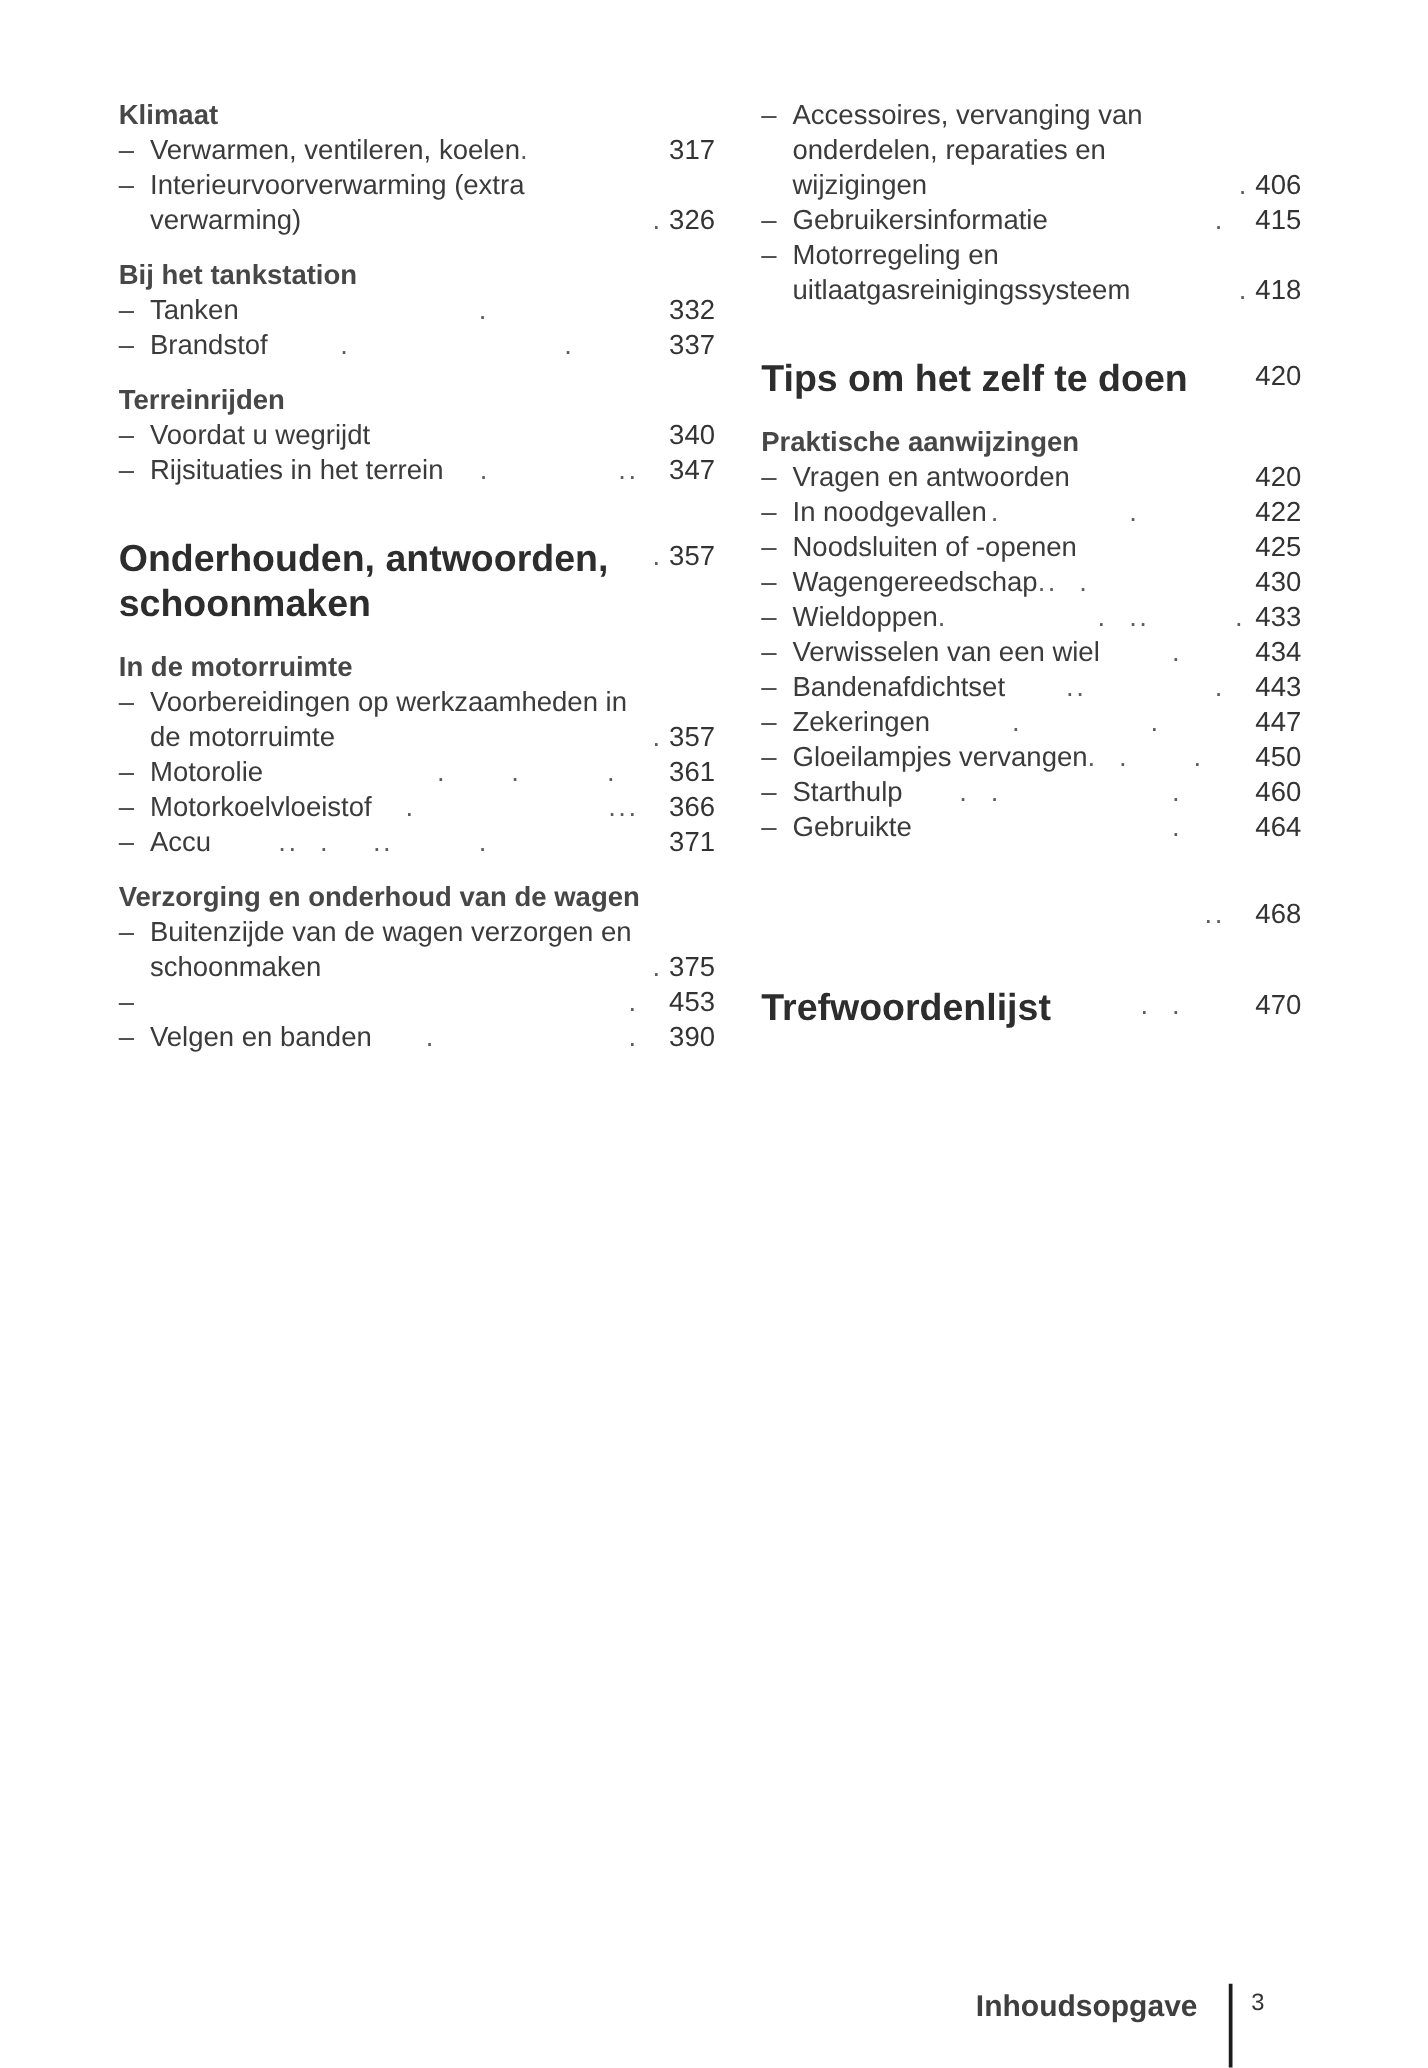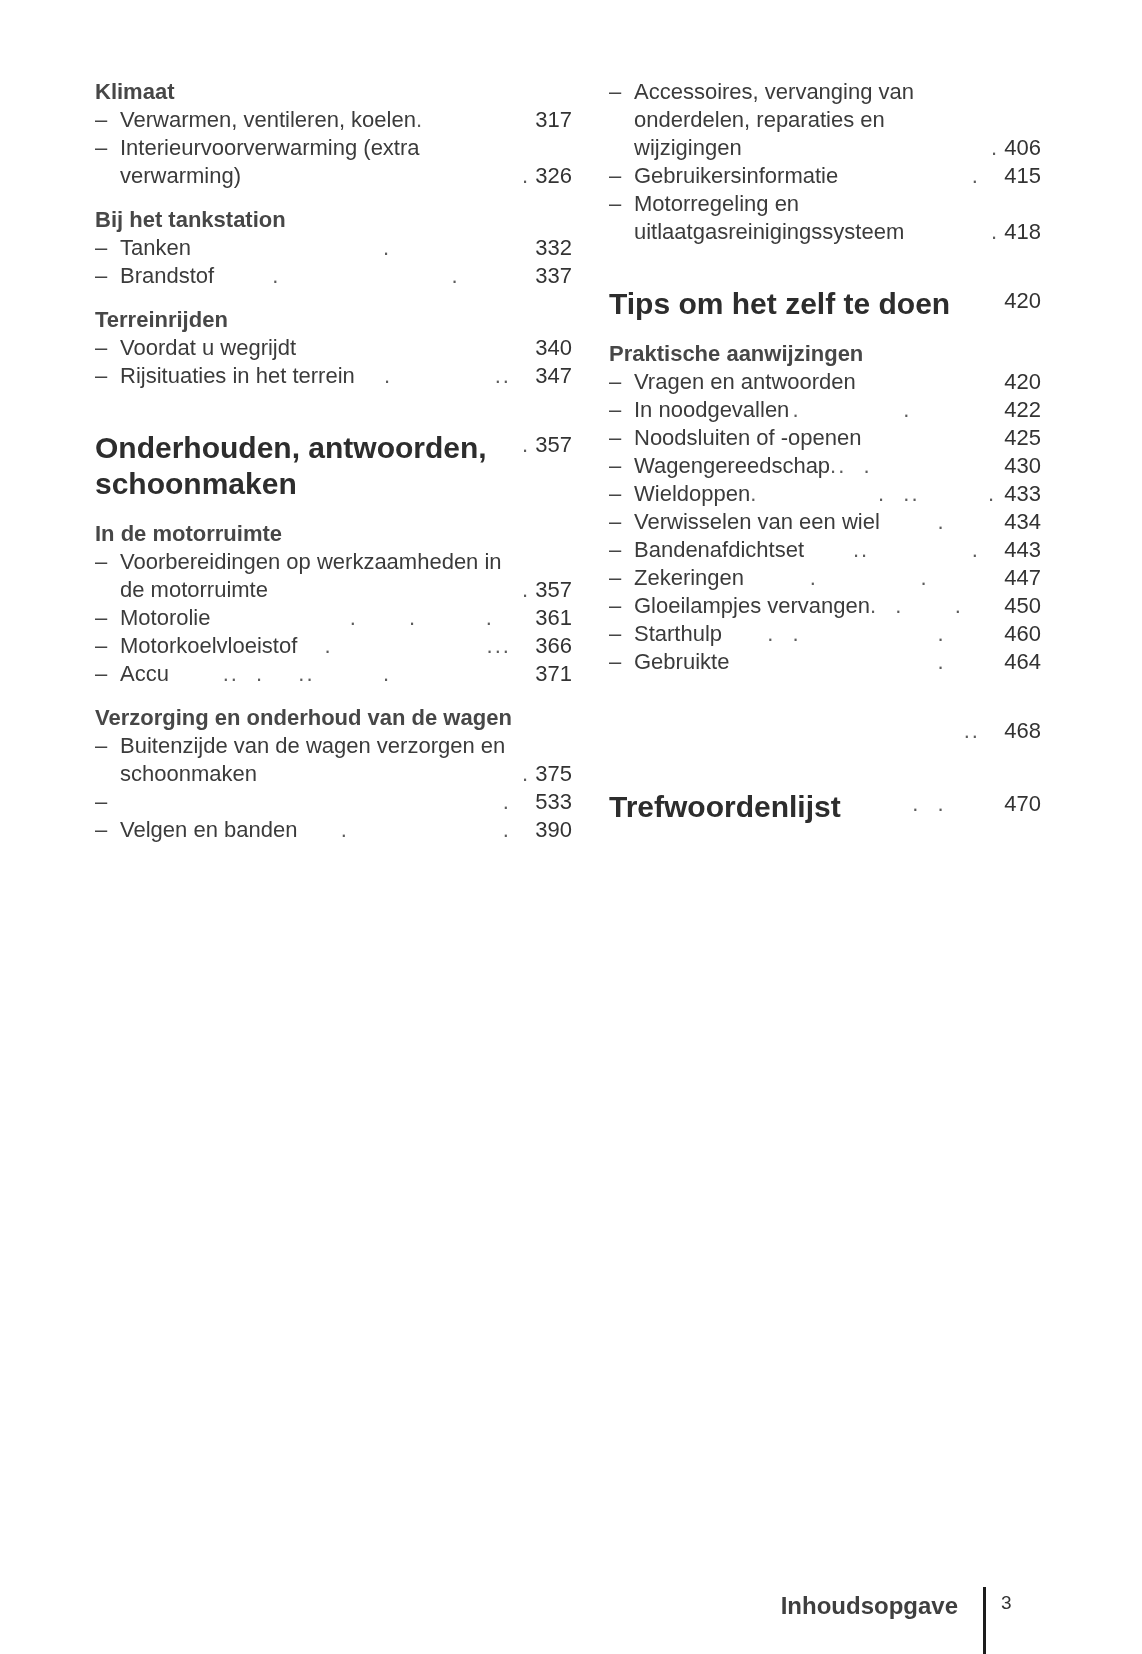--- a/index.html
+++ b/index.html
@@ -234,21 +234,21 @@
   <div class="item">
     <span class="dash">–</span>
     <span class="item-title">Buitenzijde van de wagen verzorgen en schoonmaken</span>
     <span class="dots">.                   .. </span>
     <span class="pagenum">375</span>
   </div>
 
   <div class="item">
     <span class="dash">–</span>
     <span class="dots">. </span>
-    <span class="pagenum">533</span>
+    <span class="pagenum">453</span>
   </div>
 
   <div class="item">
     <span class="dash">–</span>
     <span class="item-title">Velgen en banden</span>
     <span class="dots">.         . </span>
     <span class="pagenum">390</span>
   </div>
 </div>
   </div>

